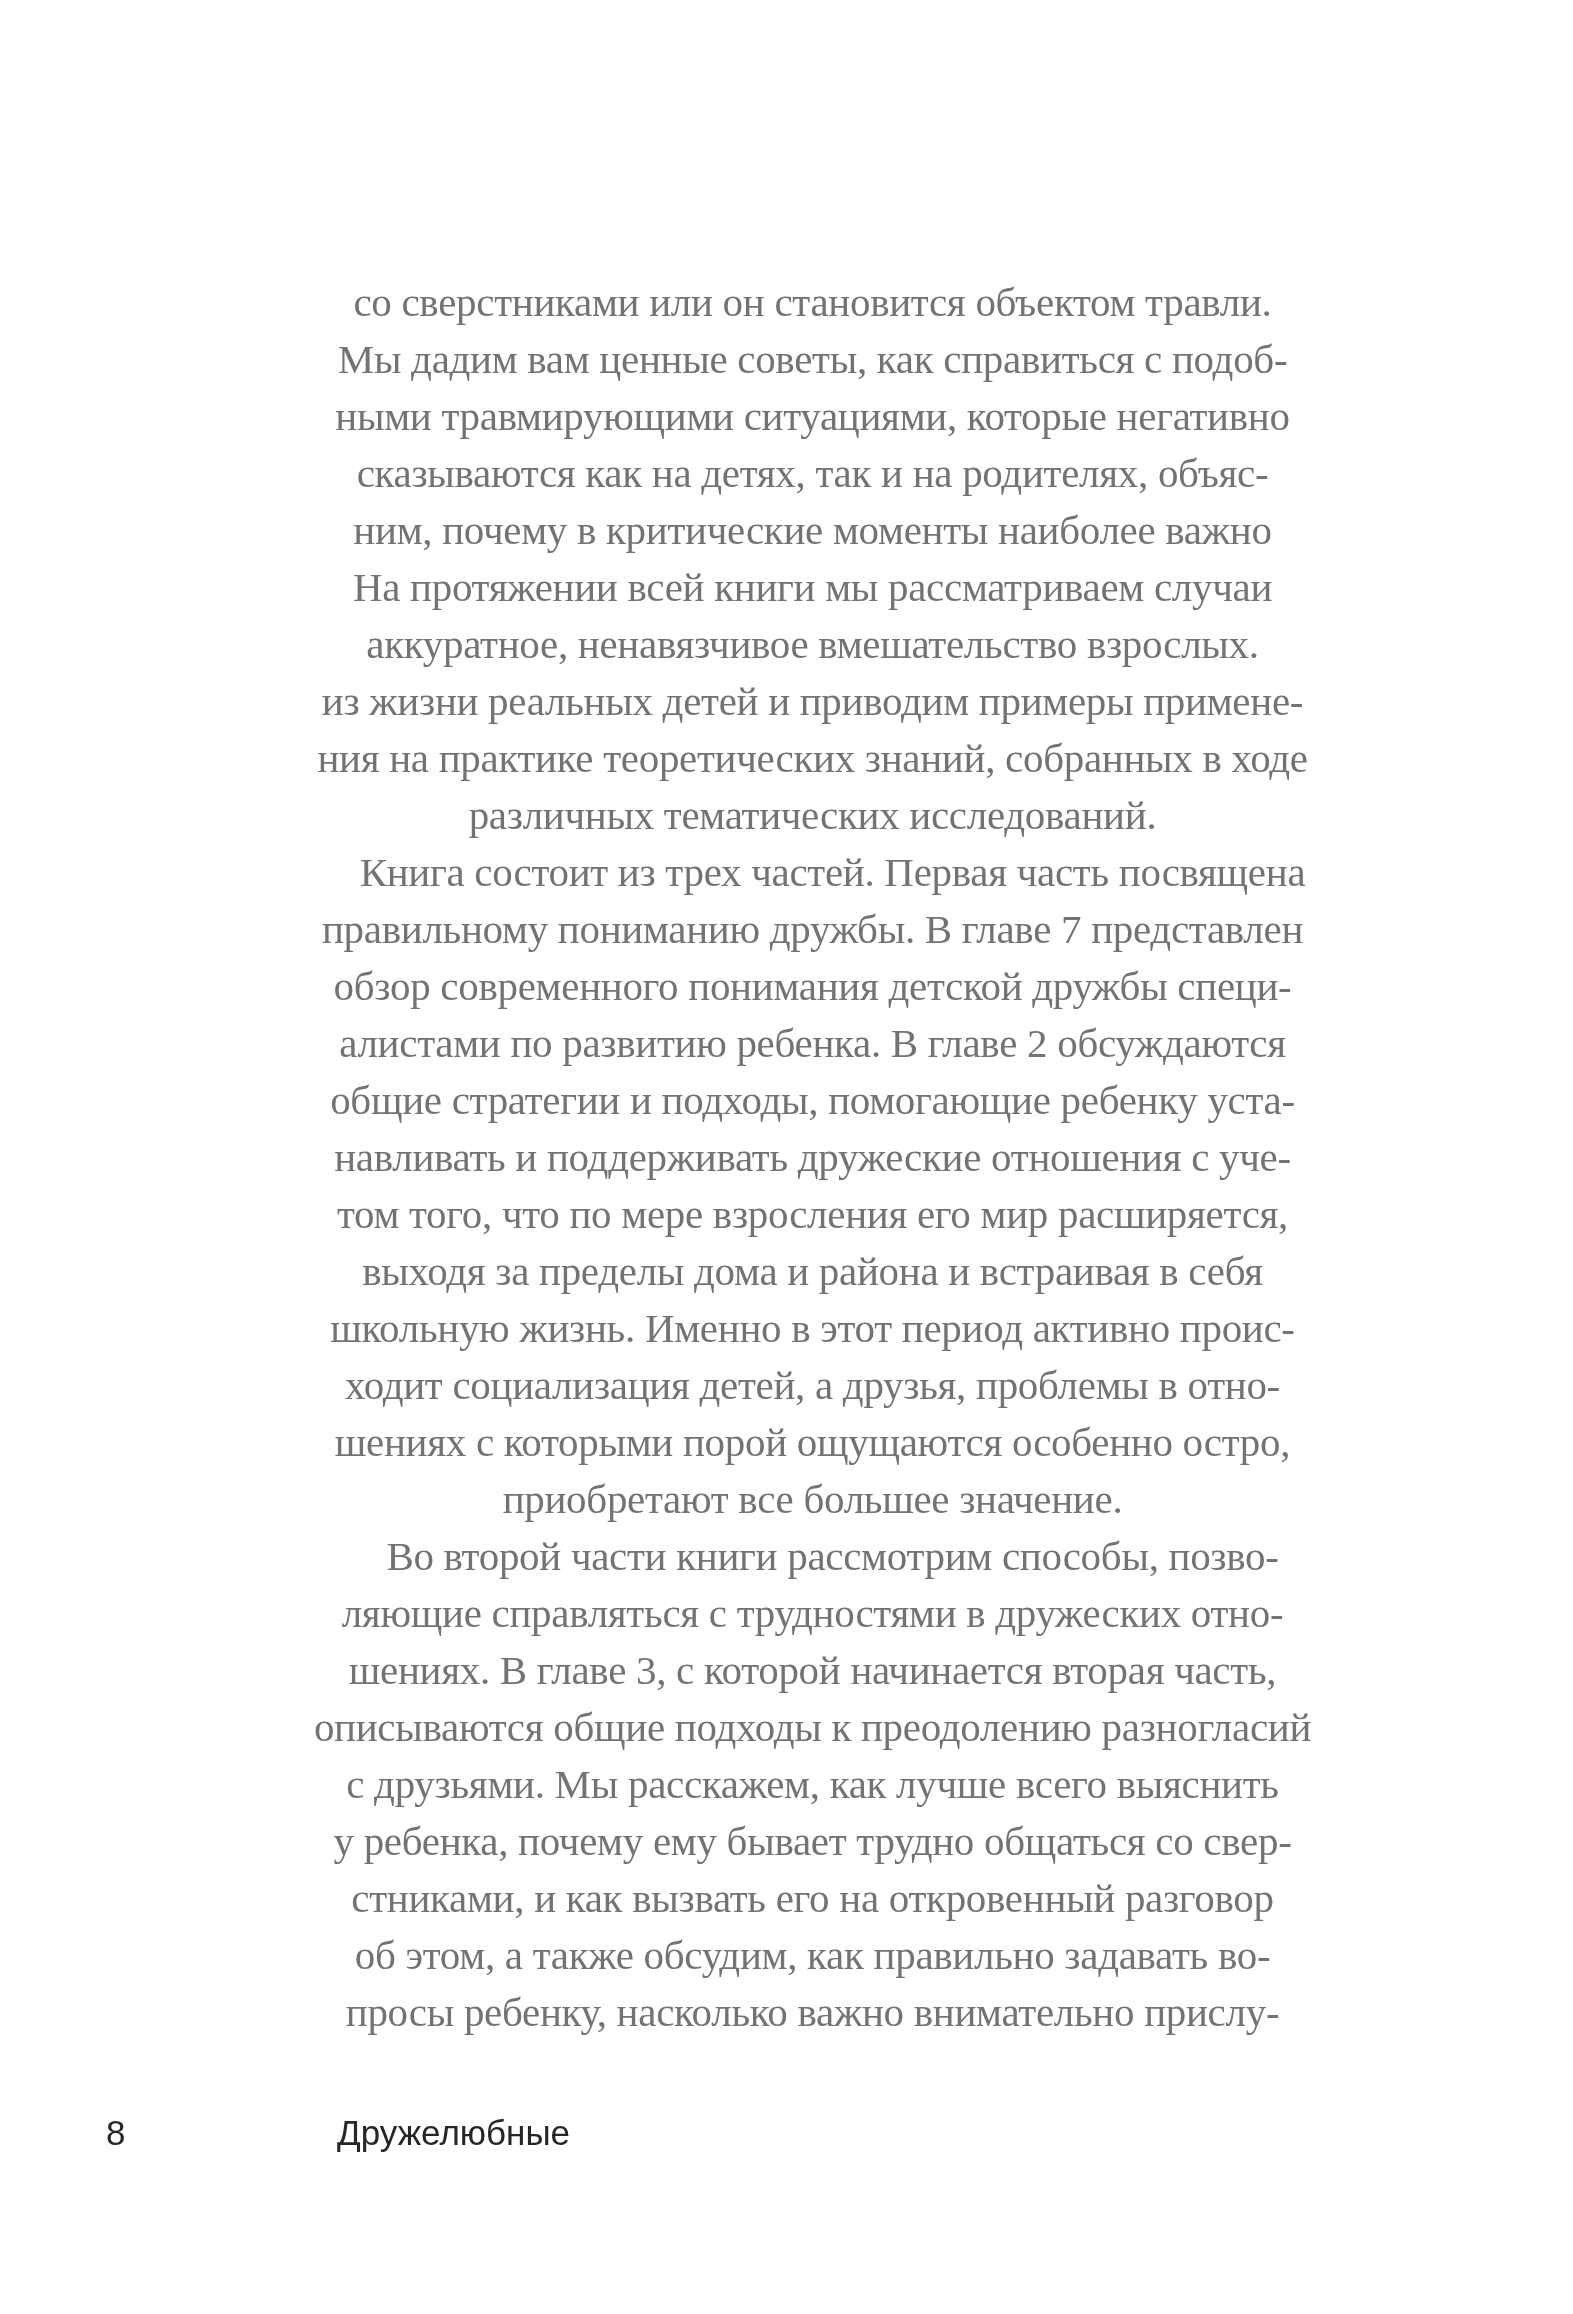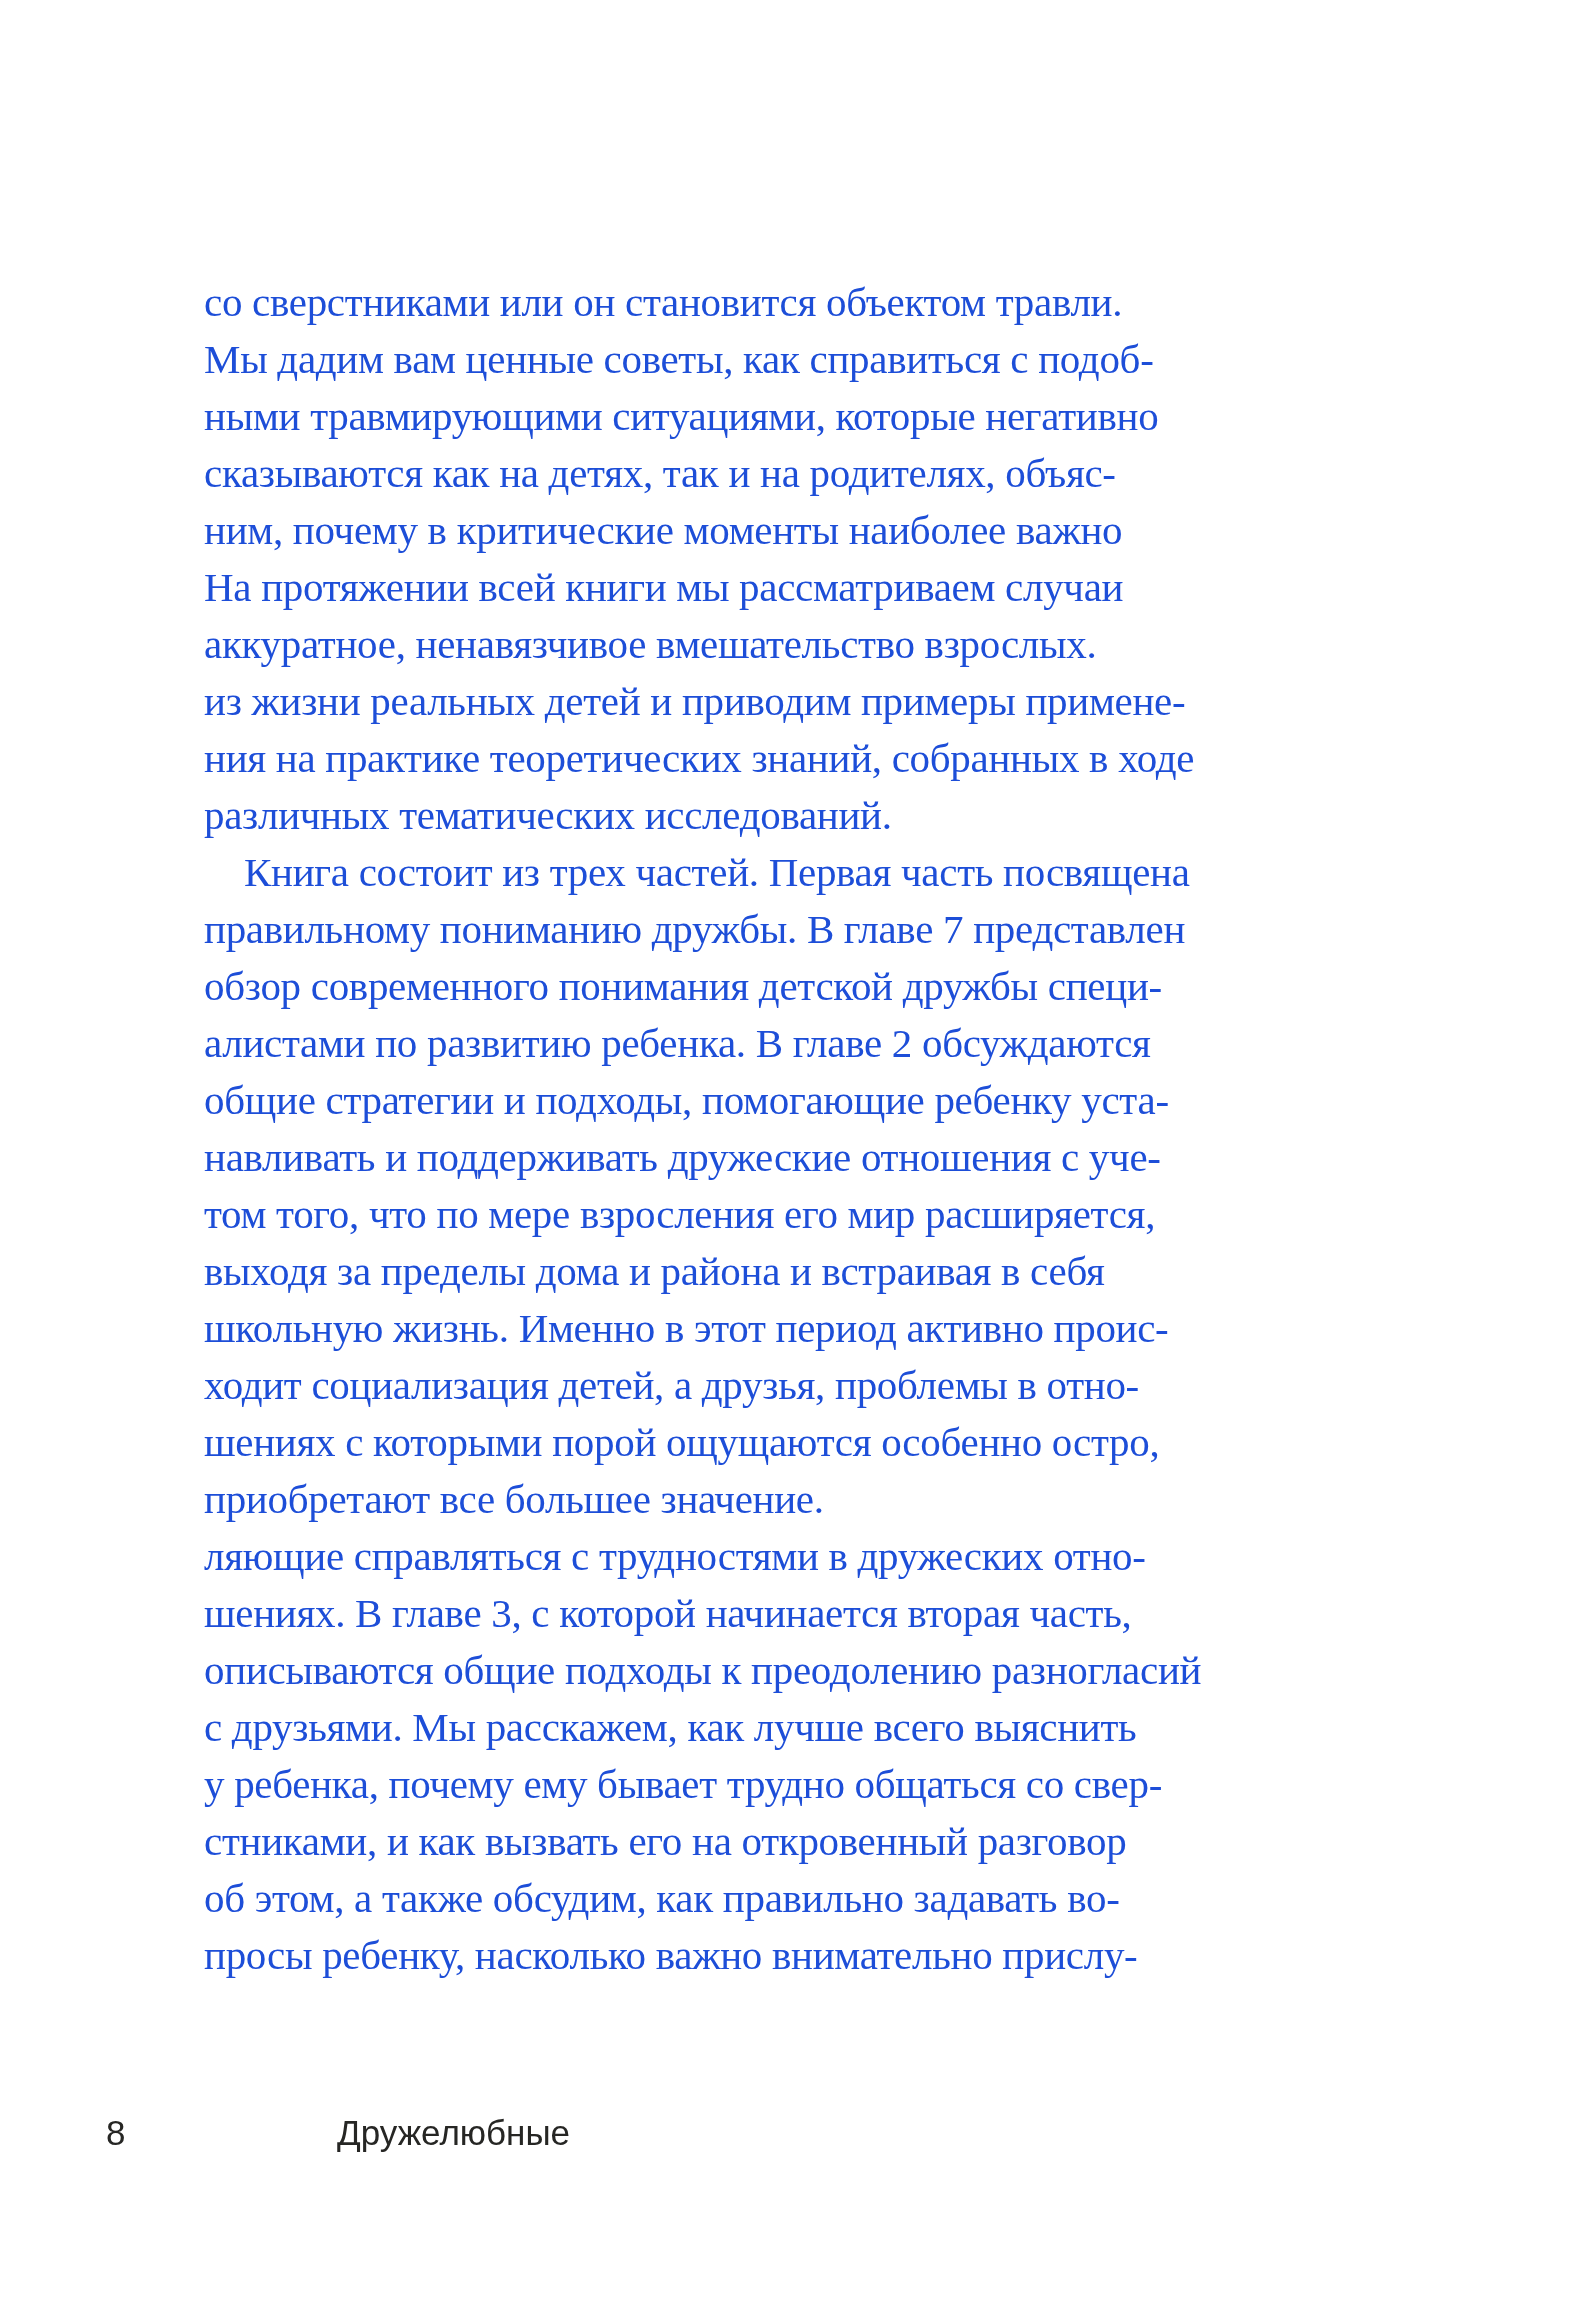--- a/index.html
+++ b/index.html
@@ -16,21 +16,22 @@
     font-family: "Liberation Serif", serif;
   }
   .text-block {
     position: absolute;
     left: 204px;
     top: 274px;
     width: 1217px;
     font-size: 41px;
     line-height: 57px;
     letter-spacing: -0.3px;
-    color: #1d4ed8;
+    color: #737373;
+    text-align: center;
   }
   .line {
     height: 57px;
     white-space: nowrap;
   }
   .line.indent {
     padding-left: 40px;
   }
   .footer {
     position: absolute;
@@ -76,20 +77,21 @@
       <div class="line">обзор современного понимания детской дружбы специ-</div>
       <div class="line">алистами по развитию ребенка. В главе 2 обсуждаются</div>
       <div class="line">общие стратегии и подходы, помогающие ребенку уста-</div>
       <div class="line">навливать и поддерживать дружеские отношения с уче-</div>
       <div class="line">том того, что по мере взросления его мир расширяется,</div>
       <div class="line">выходя за пределы дома и района и встраивая в себя</div>
       <div class="line">школьную жизнь. Именно в этот период активно проис-</div>
       <div class="line">ходит социализация детей, а друзья, проблемы в отно-</div>
       <div class="line">шениях с которыми порой ощущаются особенно остро,</div>
       <div class="line">приобретают все большее значение.</div>
+      <div class="line indent">Во второй части книги рассмотрим способы, позво-</div>
       <div class="line">ляющие справляться с трудностями в дружеских отно-</div>
       <div class="line">шениях. В главе 3, с которой начинается вторая часть,</div>
       <div class="line">описываются общие подходы к преодолению разногласий</div>
       <div class="line">с друзьями. Мы расскажем, как лучше всего выяснить</div>
       <div class="line">у ребенка, почему ему бывает трудно общаться со свер-</div>
       <div class="line">стниками, и как вызвать его на откровенный разговор</div>
       <div class="line">об этом, а также обсудим, как правильно задавать во-</div>
       <div class="line">просы ребенку, насколько важно внимательно прислу-</div>
     </main>
 

